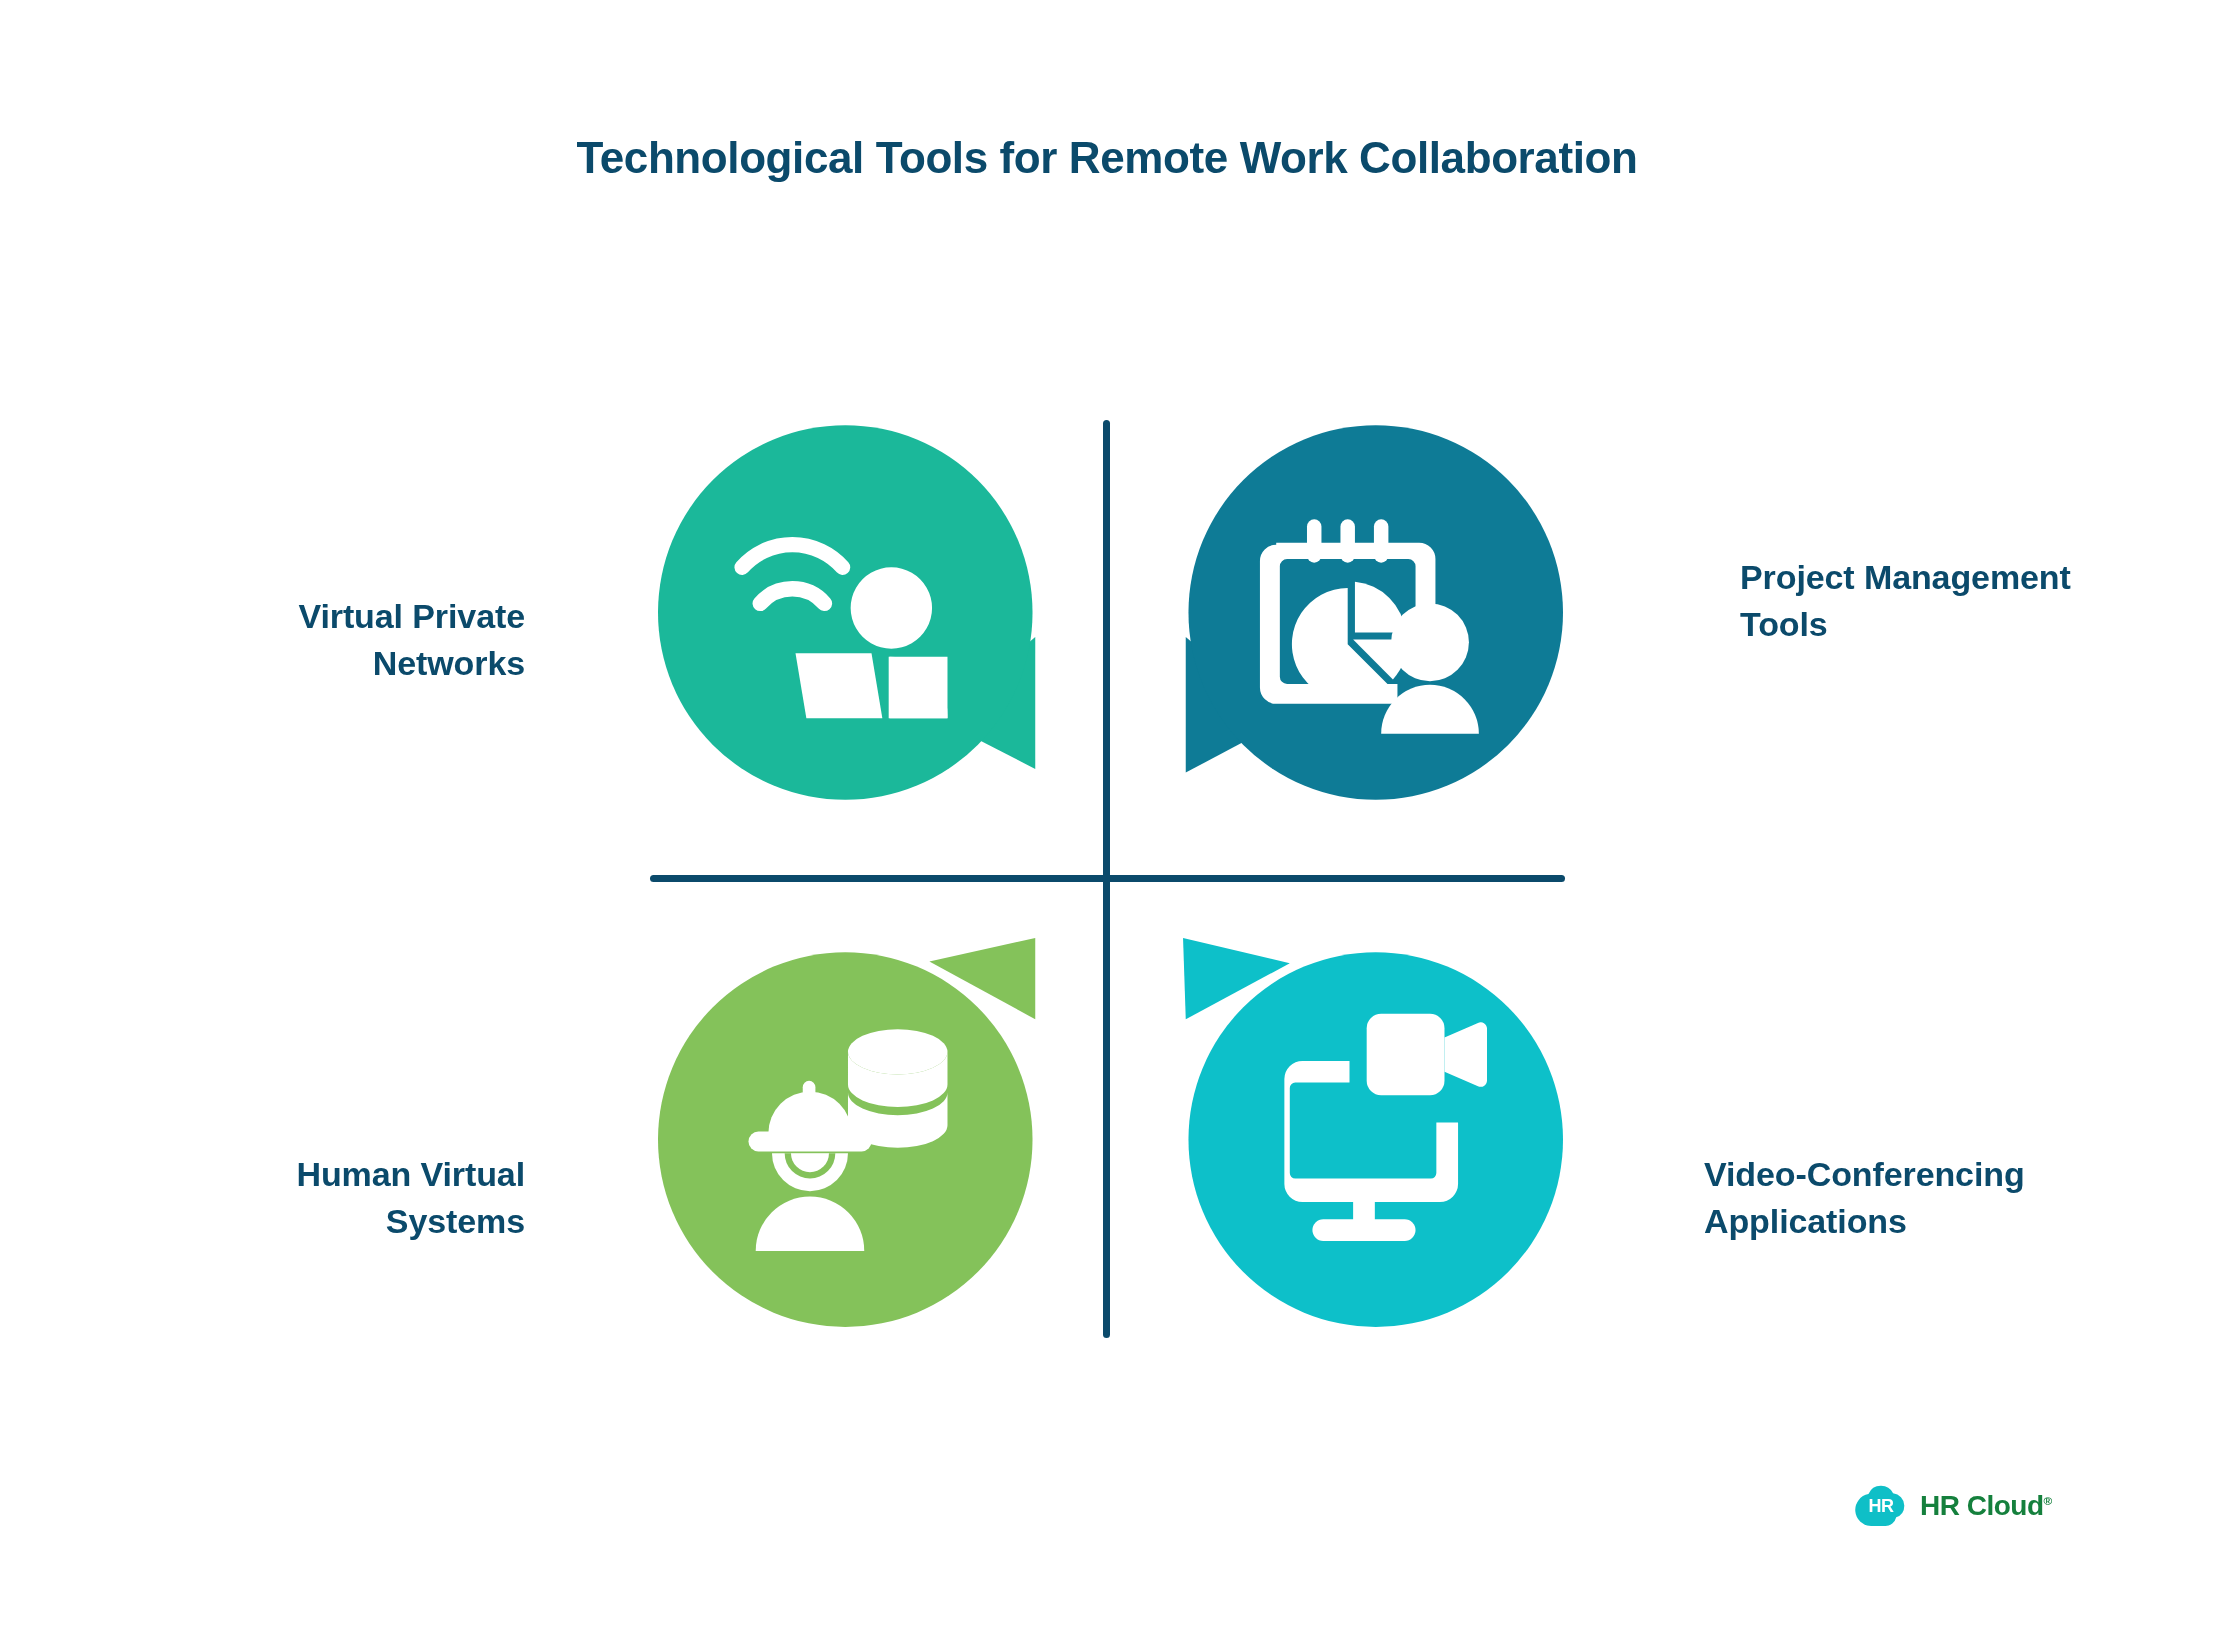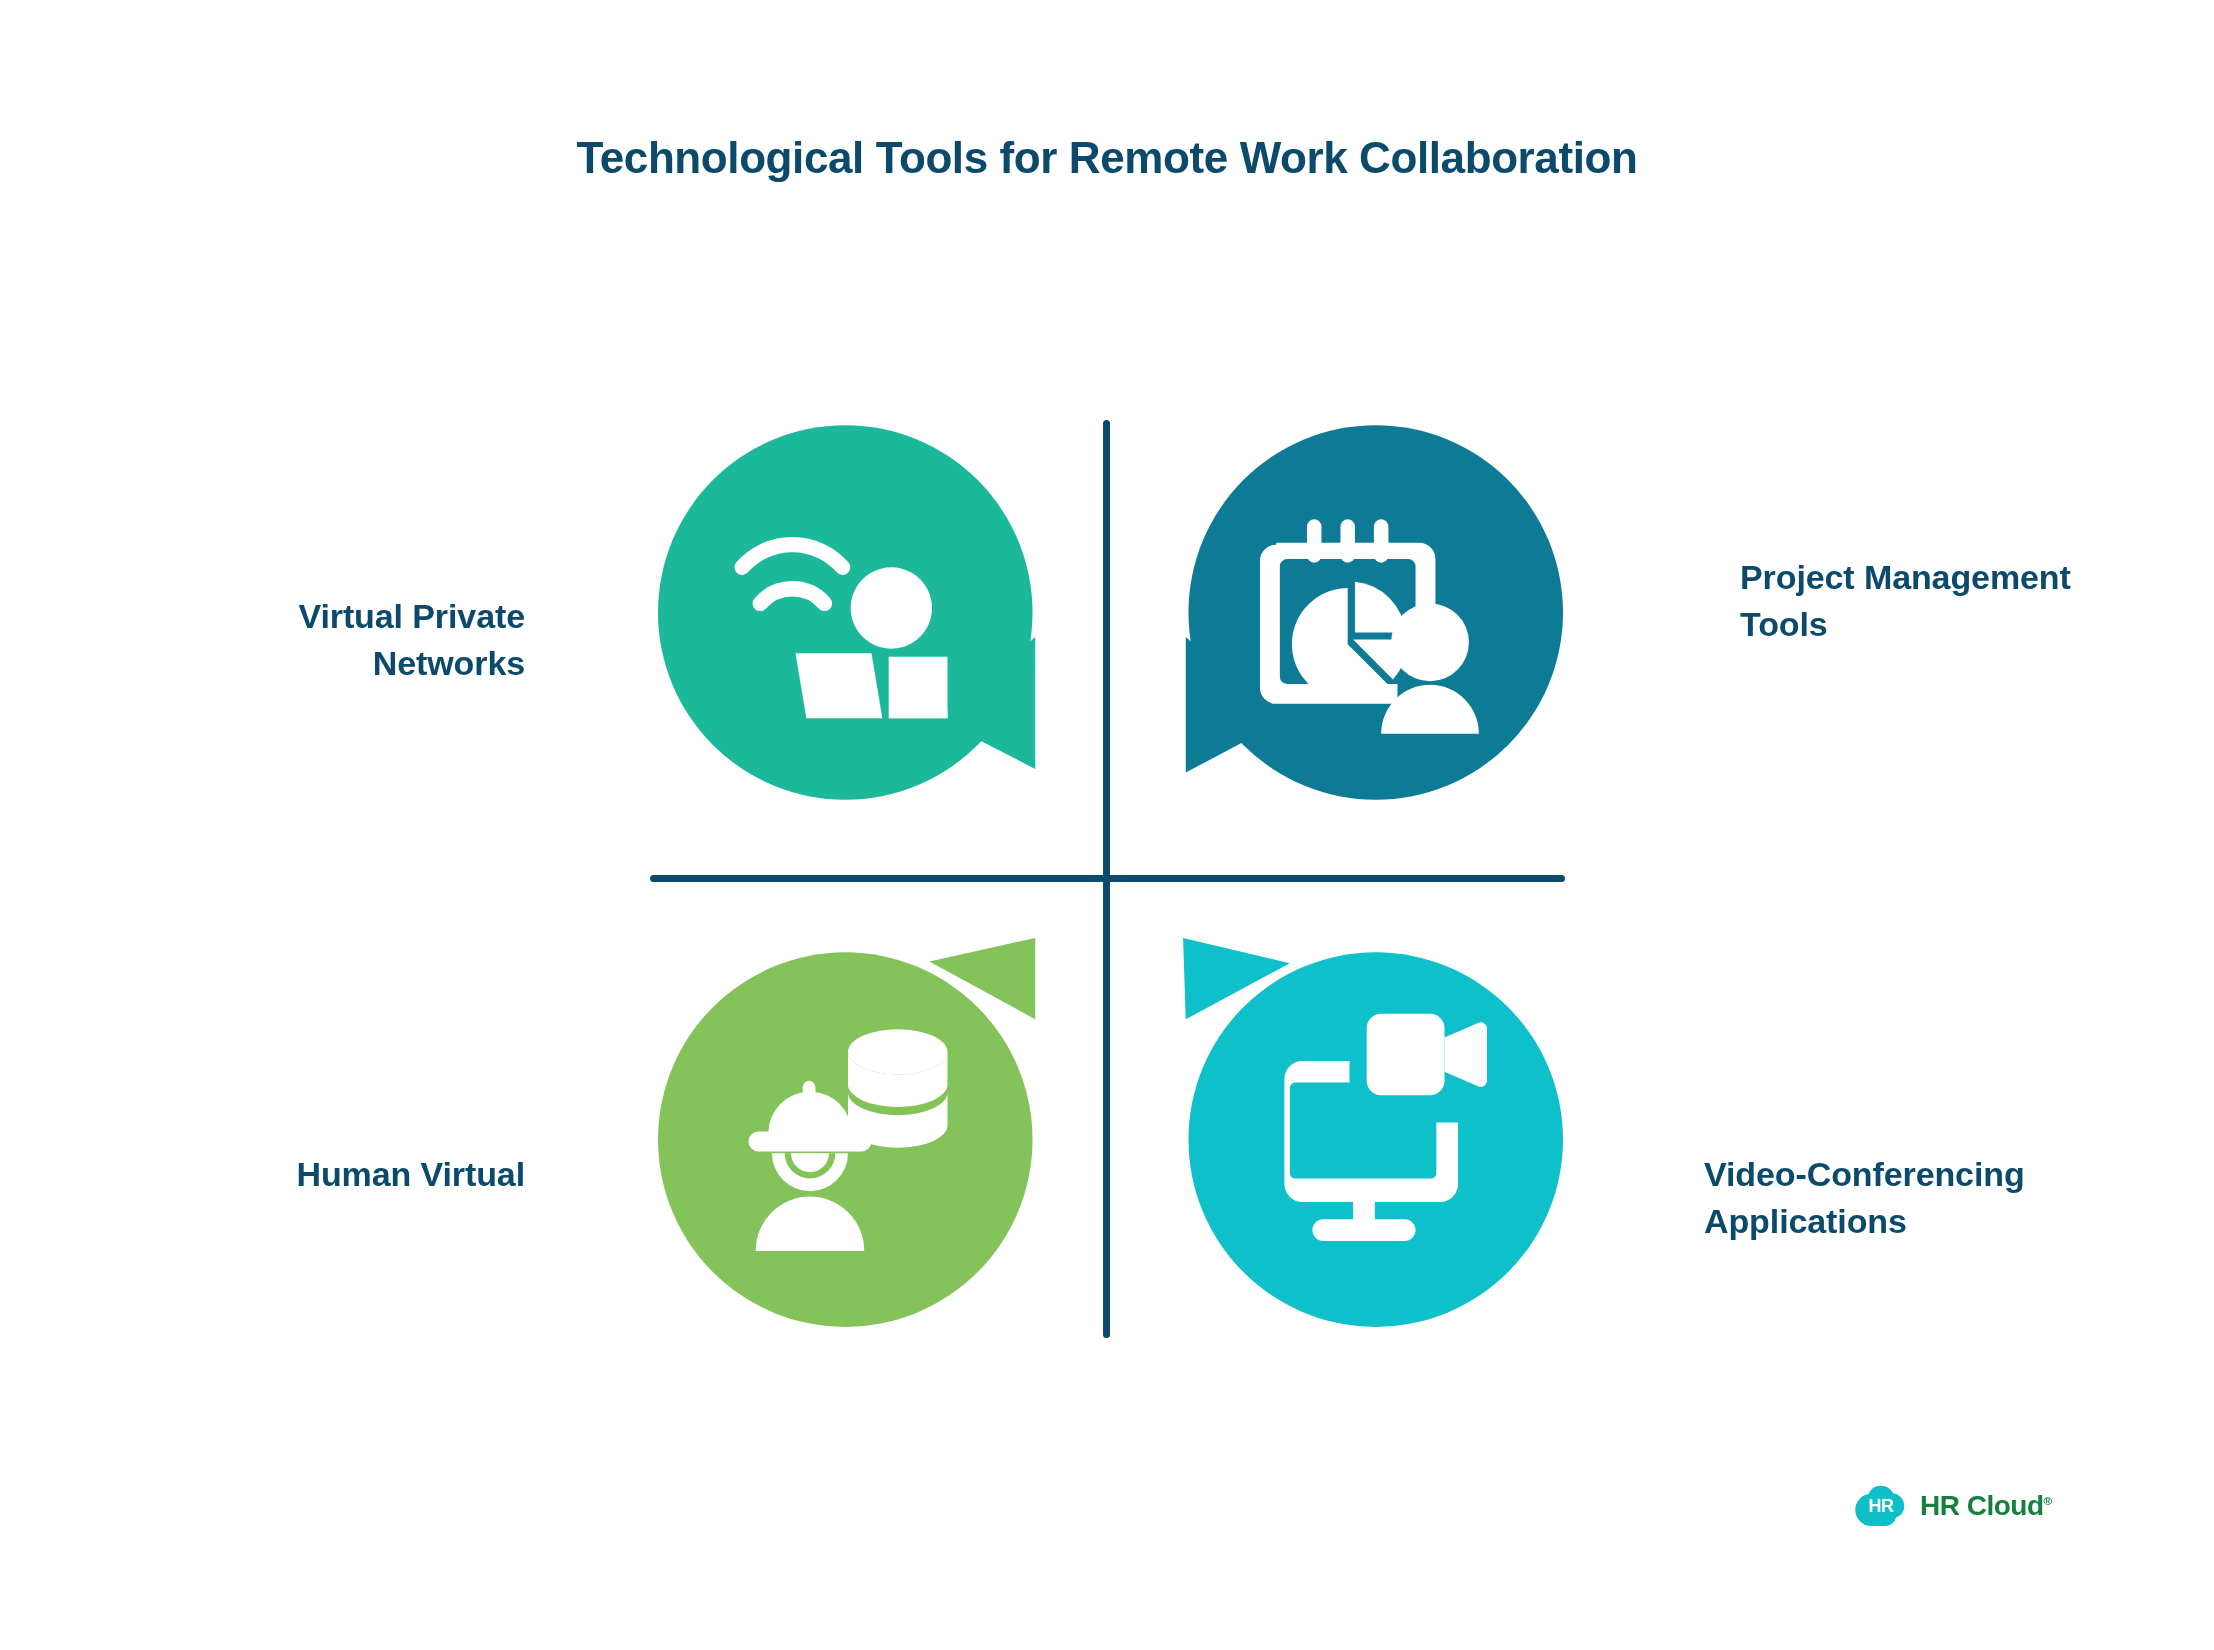--- a/index.html
+++ b/index.html
@@ -223,20 +223,21 @@
       <path d="M140,252 a28,28 0 0 0 56,0 z" fill="#84c25a"></path>
       <path d="M147,252 a21,21 0 0 0 42,0 z" fill="#ffffff"></path>
 
       <path d="M168,300 a60,60 0 0 1 60,60 h-120 a60,60 0 0 1 60,-60 z"></path>
     </g>
   </svg>
 </div>
 
 <div class="label right" id="label-hrms">
   <div>Human Virtual</div>
+  <div>Systems</div>
 </div>
 
 <div class="bubble" id="bubble-video">
   <svg viewBox="0 0 430 445" xmlns="http://www.w3.org/2000/svg" aria-hidden="true">
     <g>
       <path fill="#0dc0c9" d="M13,104 L10,14 L128,42 Z"></path>
       <circle cx="223" cy="237" r="207" fill="#0dc0c9"></circle>
     </g>
 
     <g fill="#ffffff">

